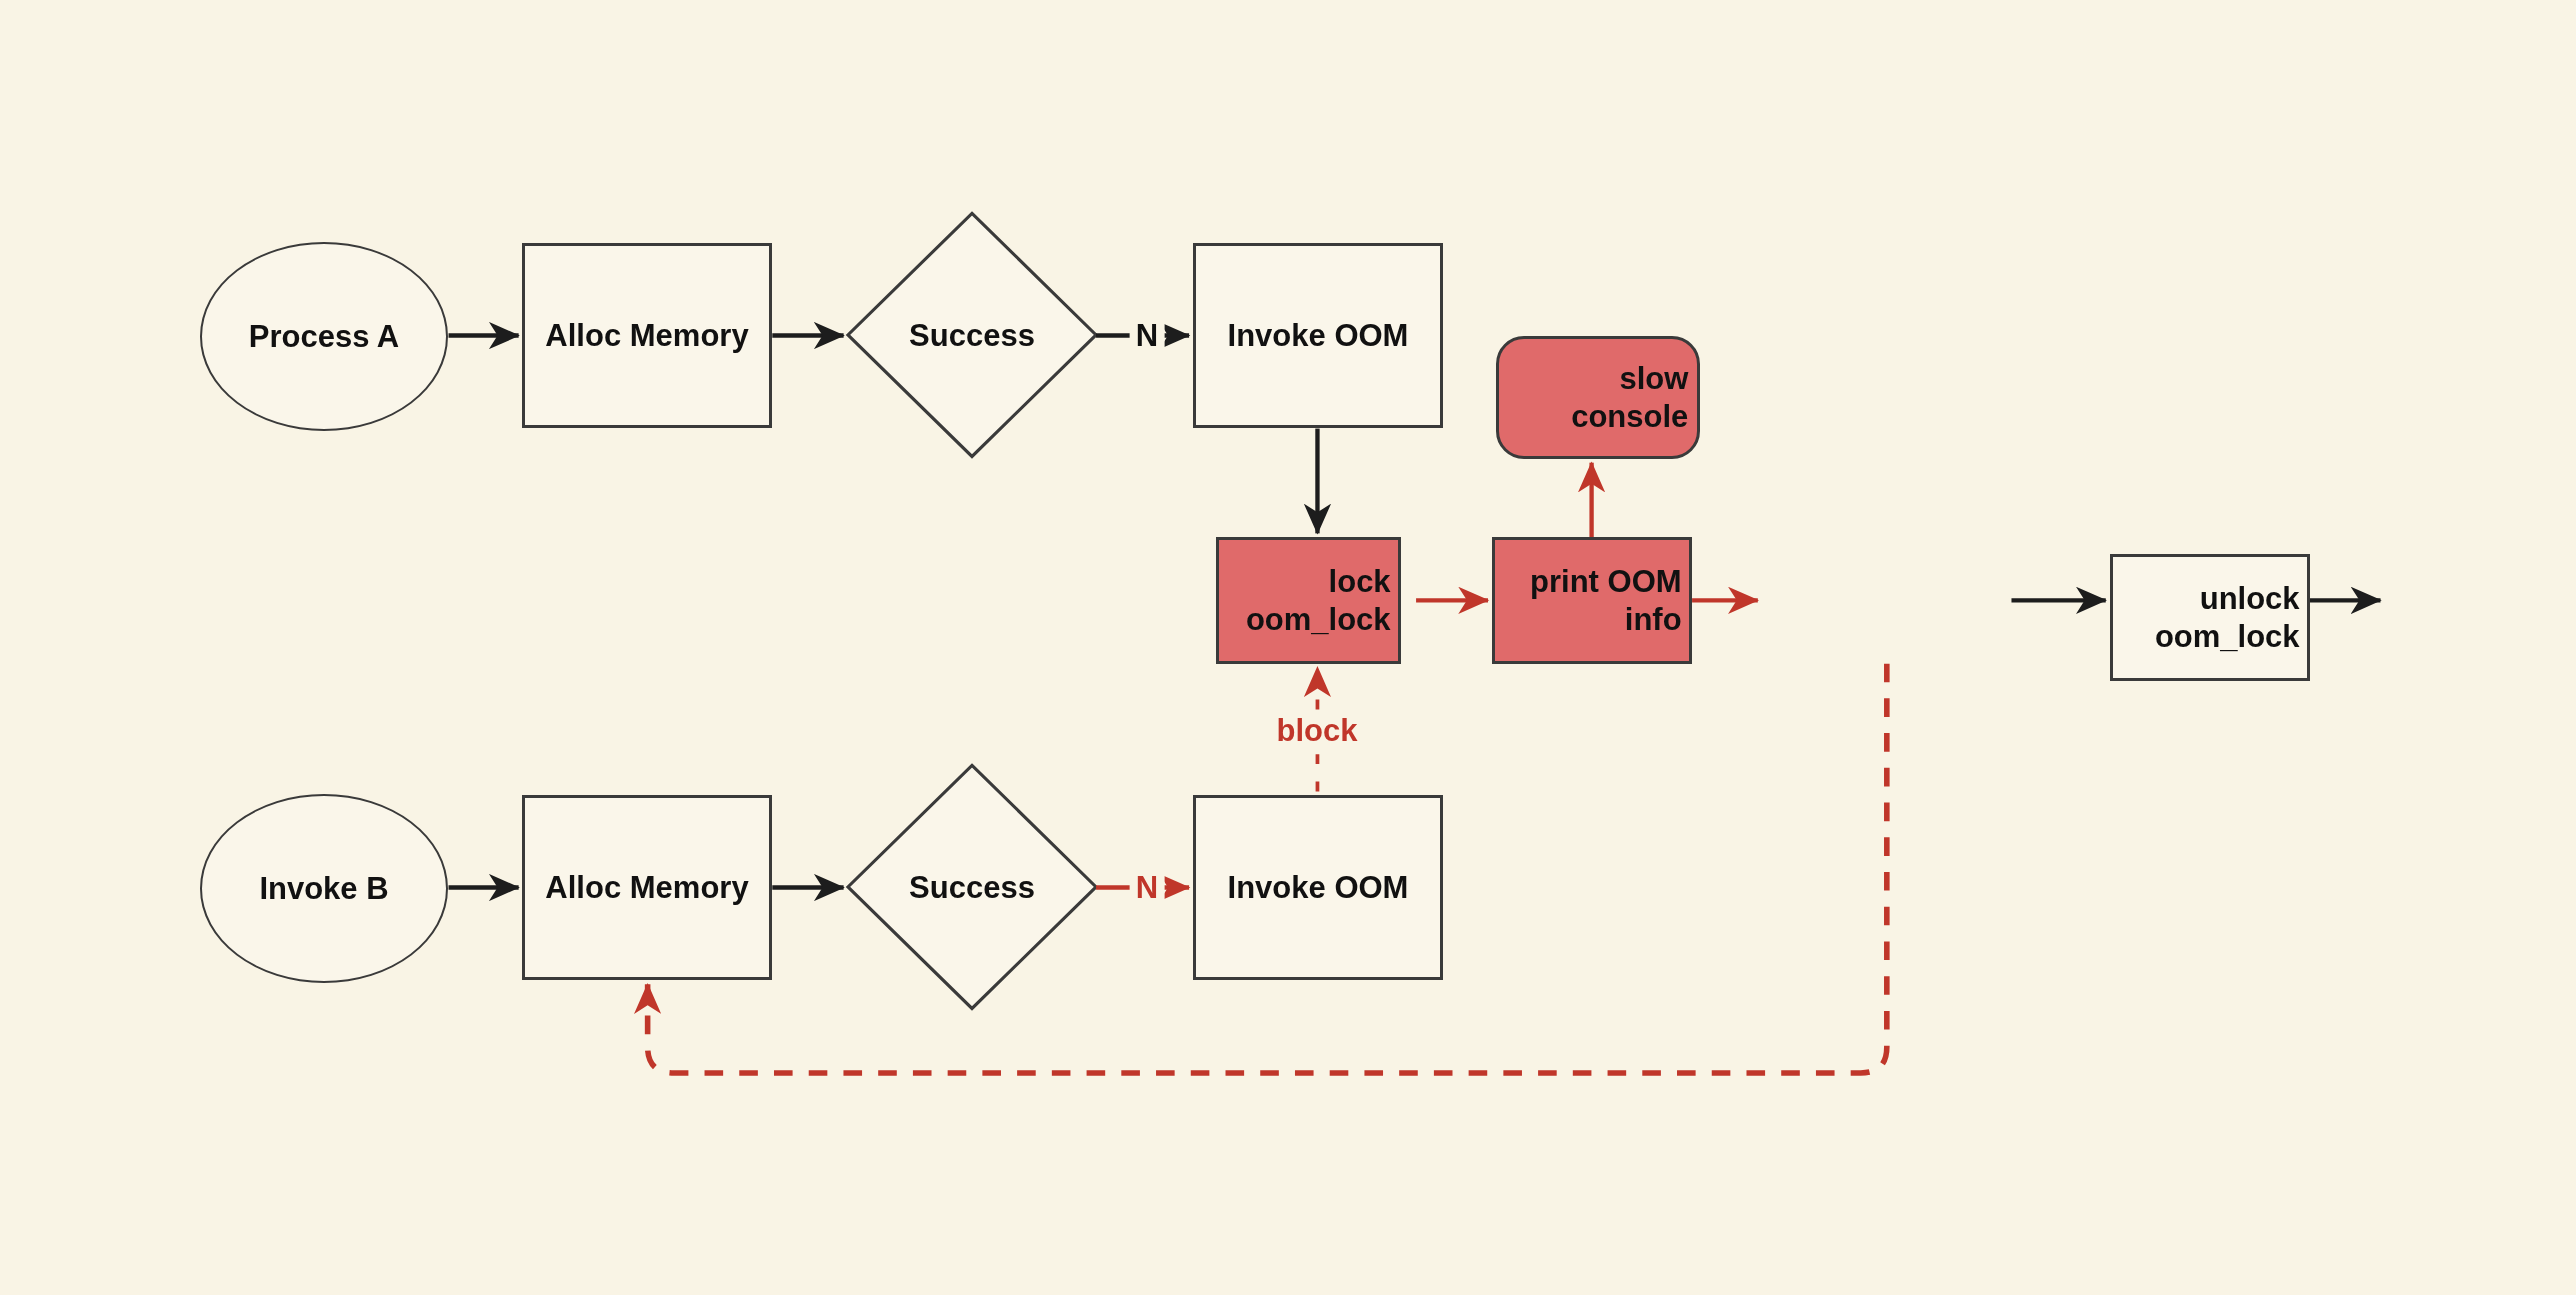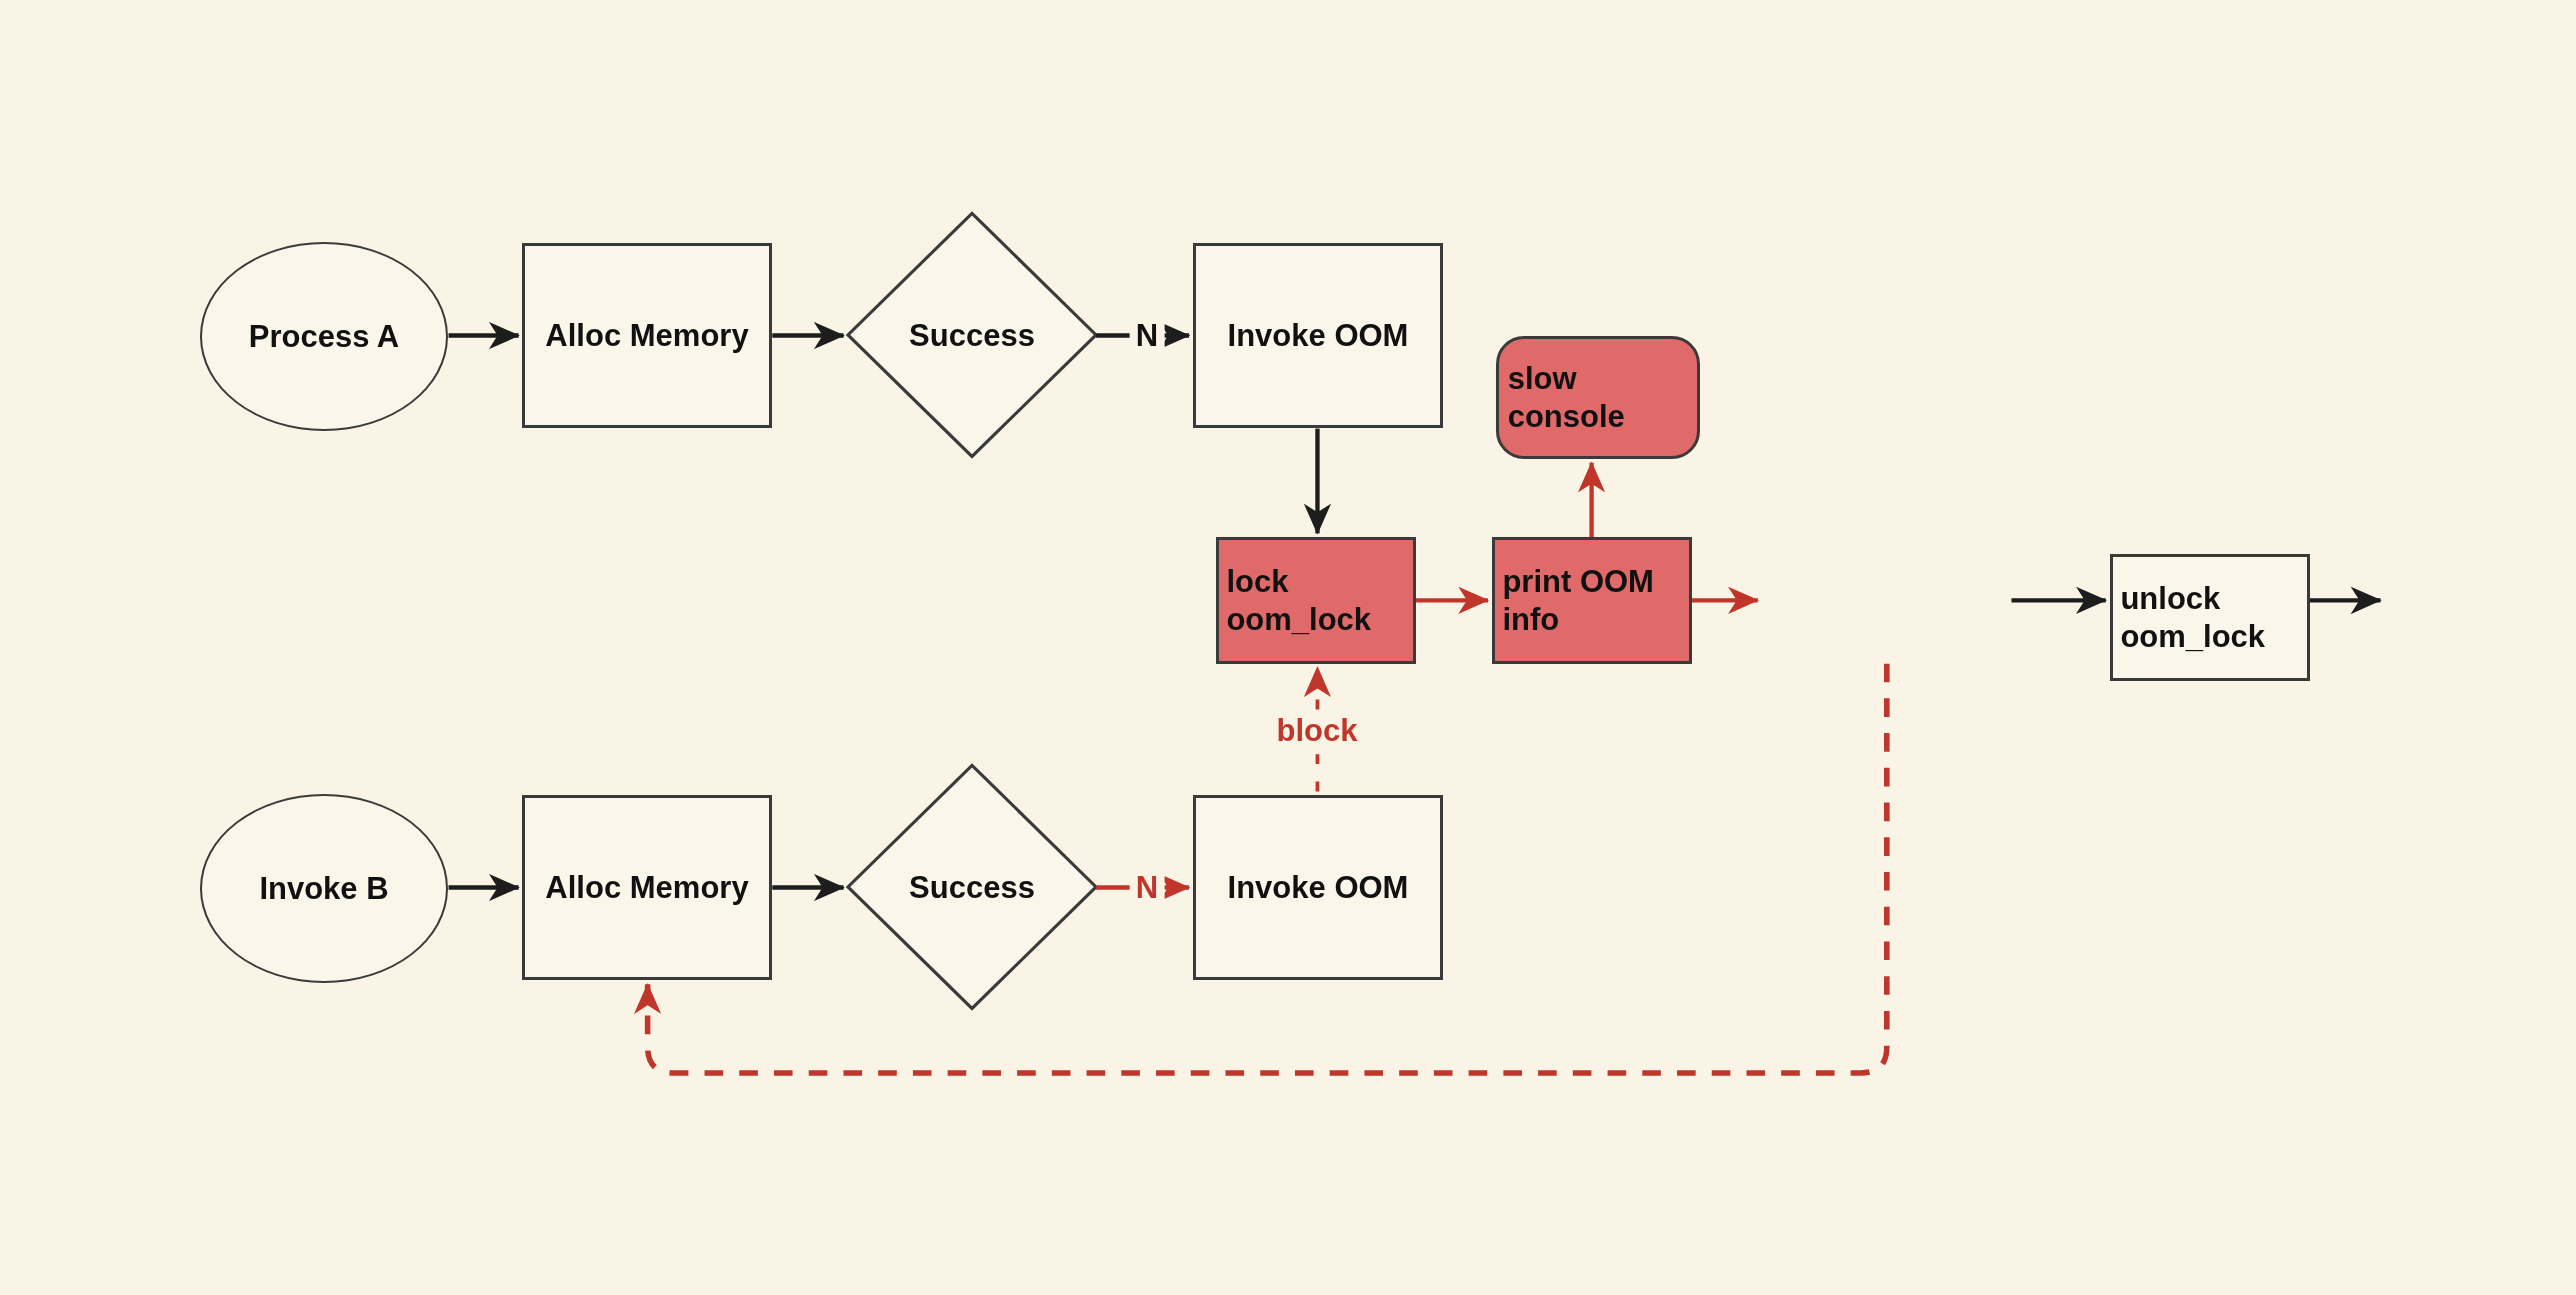--- a/index.html
+++ b/index.html
@@ -12,21 +12,21 @@
   #canvas{position:relative;width:2576px;height:1295px;background:var(--bg)}
   #wires{position:absolute;left:0;top:0;width:2576px;height:1295px}
   .wire-black{stroke:var(--line-black);stroke-width:7;fill:none}
   .wire-red{stroke:var(--line-red);stroke-width:7;fill:none}
   .dash-block{stroke-dasharray:16 28;stroke-width:6}
   .dash-return{stroke-dasharray:30 26;stroke-width:9}
   .shape{fill:var(--node-fill);stroke:var(--border-color);stroke-width:5}
   .head-black{fill:var(--line-black)}
   .head-red{fill:var(--line-red)}
   .node{position:absolute;display:flex;align-items:center;justify-content:center;
-    text-align:left;font-weight:700;font-size:31px;line-height:1.2;color:var(--ink);
+    text-align:right;font-weight:700;font-size:31px;line-height:1.2;color:var(--ink);
     border:3.1px solid var(--border-color);background:var(--node-fill)}
   .ellipse{border-radius:50%;border-width:2.5px}
   .red{background:var(--red-fill)}
   .yellow{background:var(--yellow-fill)}
   .rounded{border-radius:28px}
   .free-label{position:absolute;transform:translate(-50%,-50%);font-weight:700;
     font-size:31px;color:var(--ink);text-align:left;background:transparent}
   .edge-label{background:var(--bg);padding:0 6.2px}
   .red-text{color:var(--line-red)}
 </style>
@@ -66,21 +66,21 @@
     <line class="wire-red dash-block" x1="2124" y1="1276" x2="2124" y2="1076" marker-end="url(#mRed)"></line>
 
     <path class="wire-red dash-return" d="M 3042 1070 L 3042 1688 Q 3042 1730 3000 1730 L 1086 1730 Q 1044 1730 1044 1688 L 1044 1587" marker-end="url(#mRed)"></path>
   </svg>
 
   <div class="node ellipse" style="left:200px;top:242px;width:248px;height:189px">Process A</div>
   <div class="node" style="left:522px;top:243px;width:250px;height:185px;padding:0 7.4px">Alloc Memory</div>
   <div class="free-label" style="left:972px;top:336px">Success</div>
   <div class="node" style="left:1193px;top:243px;width:250px;height:185px;padding:0 7.4px">Invoke OOM</div>
 
-  <div class="node red" style="left:1216px;top:537px;width:200px;height:127px;padding:0 7.4px">lock oom_lock</div>
+  <div class="node red" style="left:1216px;top:537px;width:185px;height:127px;padding:0 7.4px">lock oom_lock</div>
   <div class="node red" style="left:1492px;top:537px;width:200px;height:127px;padding:0 7.4px">print OOM info</div>
   <div class="node red rounded" style="left:1496px;top:336px;width:204px;height:123px;padding:0 8.7px">slow console</div>
   <div class="node" style="left:2110px;top:554px;width:200px;height:127px;padding:0 7.4px">unlock oom_lock</div>
 
   <div class="node ellipse" style="left:200px;top:794px;width:248px;height:189px">Invoke B</div>
   <div class="node" style="left:522px;top:795px;width:250px;height:185px;padding:0 7.4px">Alloc Memory</div>
   <div class="free-label" style="left:972px;top:888px">Success</div>
   <div class="node" style="left:1193px;top:795px;width:250px;height:185px;padding:0 7.4px">Invoke OOM</div>
 
   <div class="free-label edge-label" style="left:1147px;top:336px">N</div>

